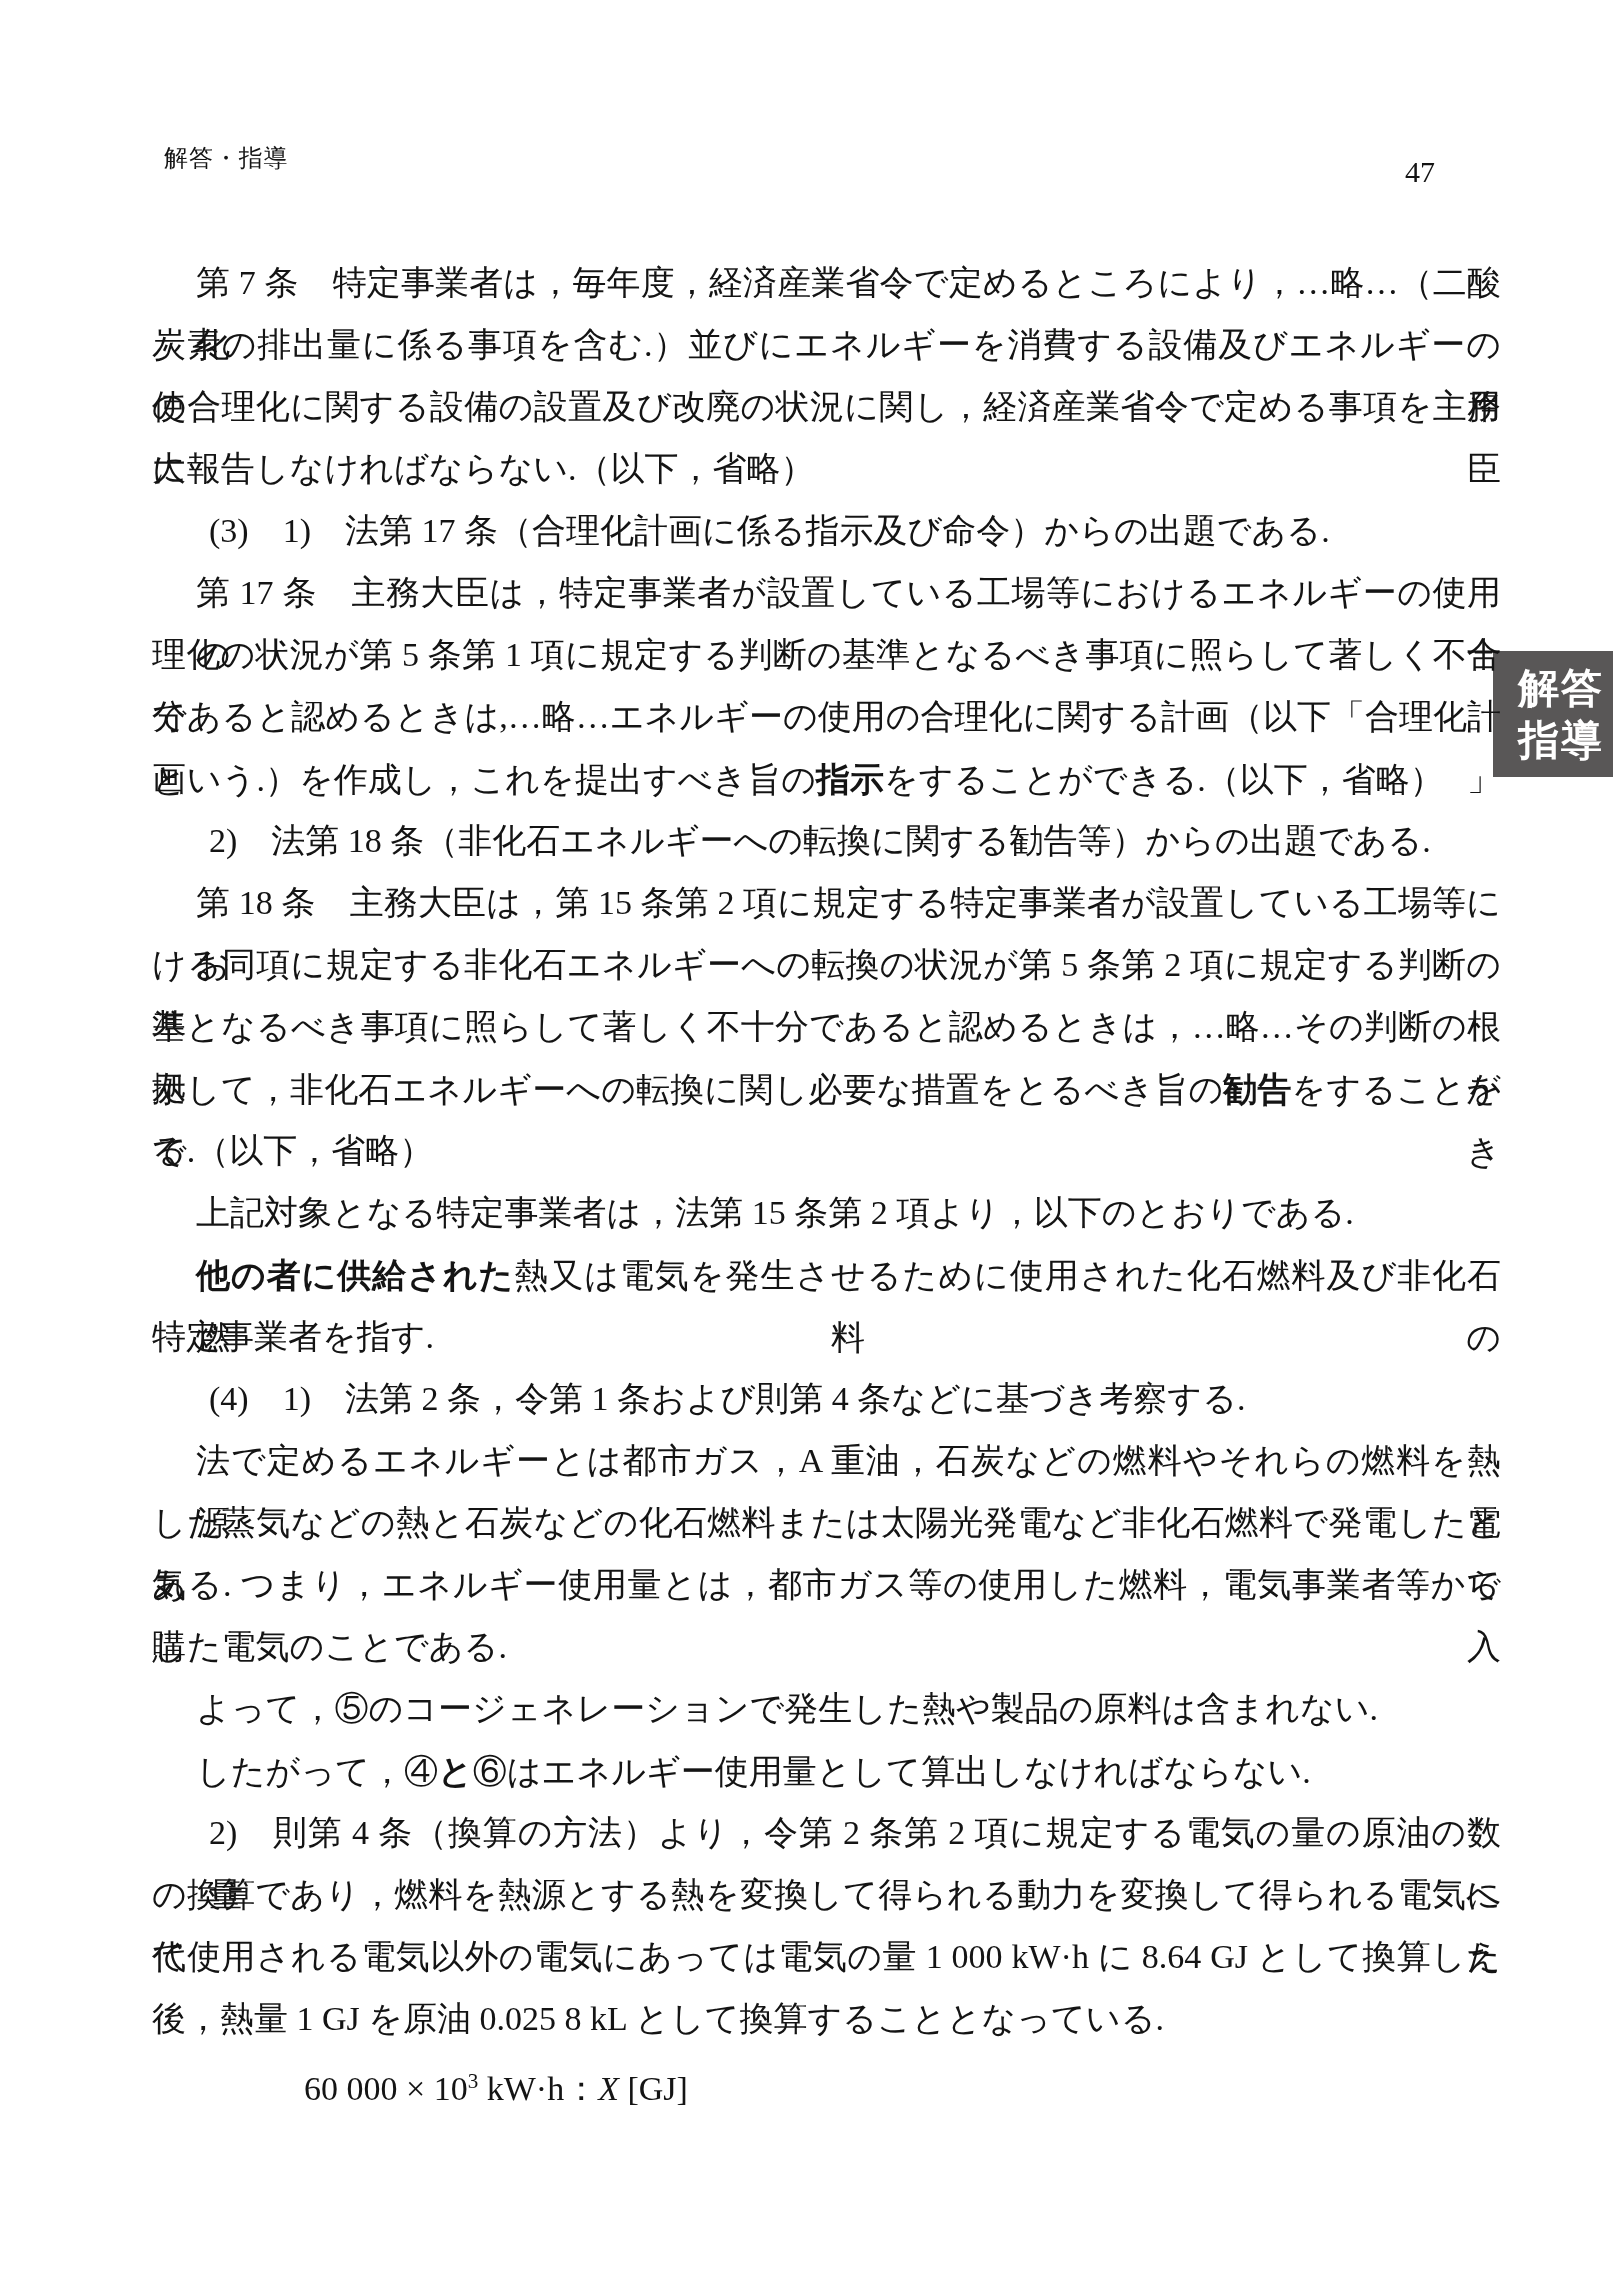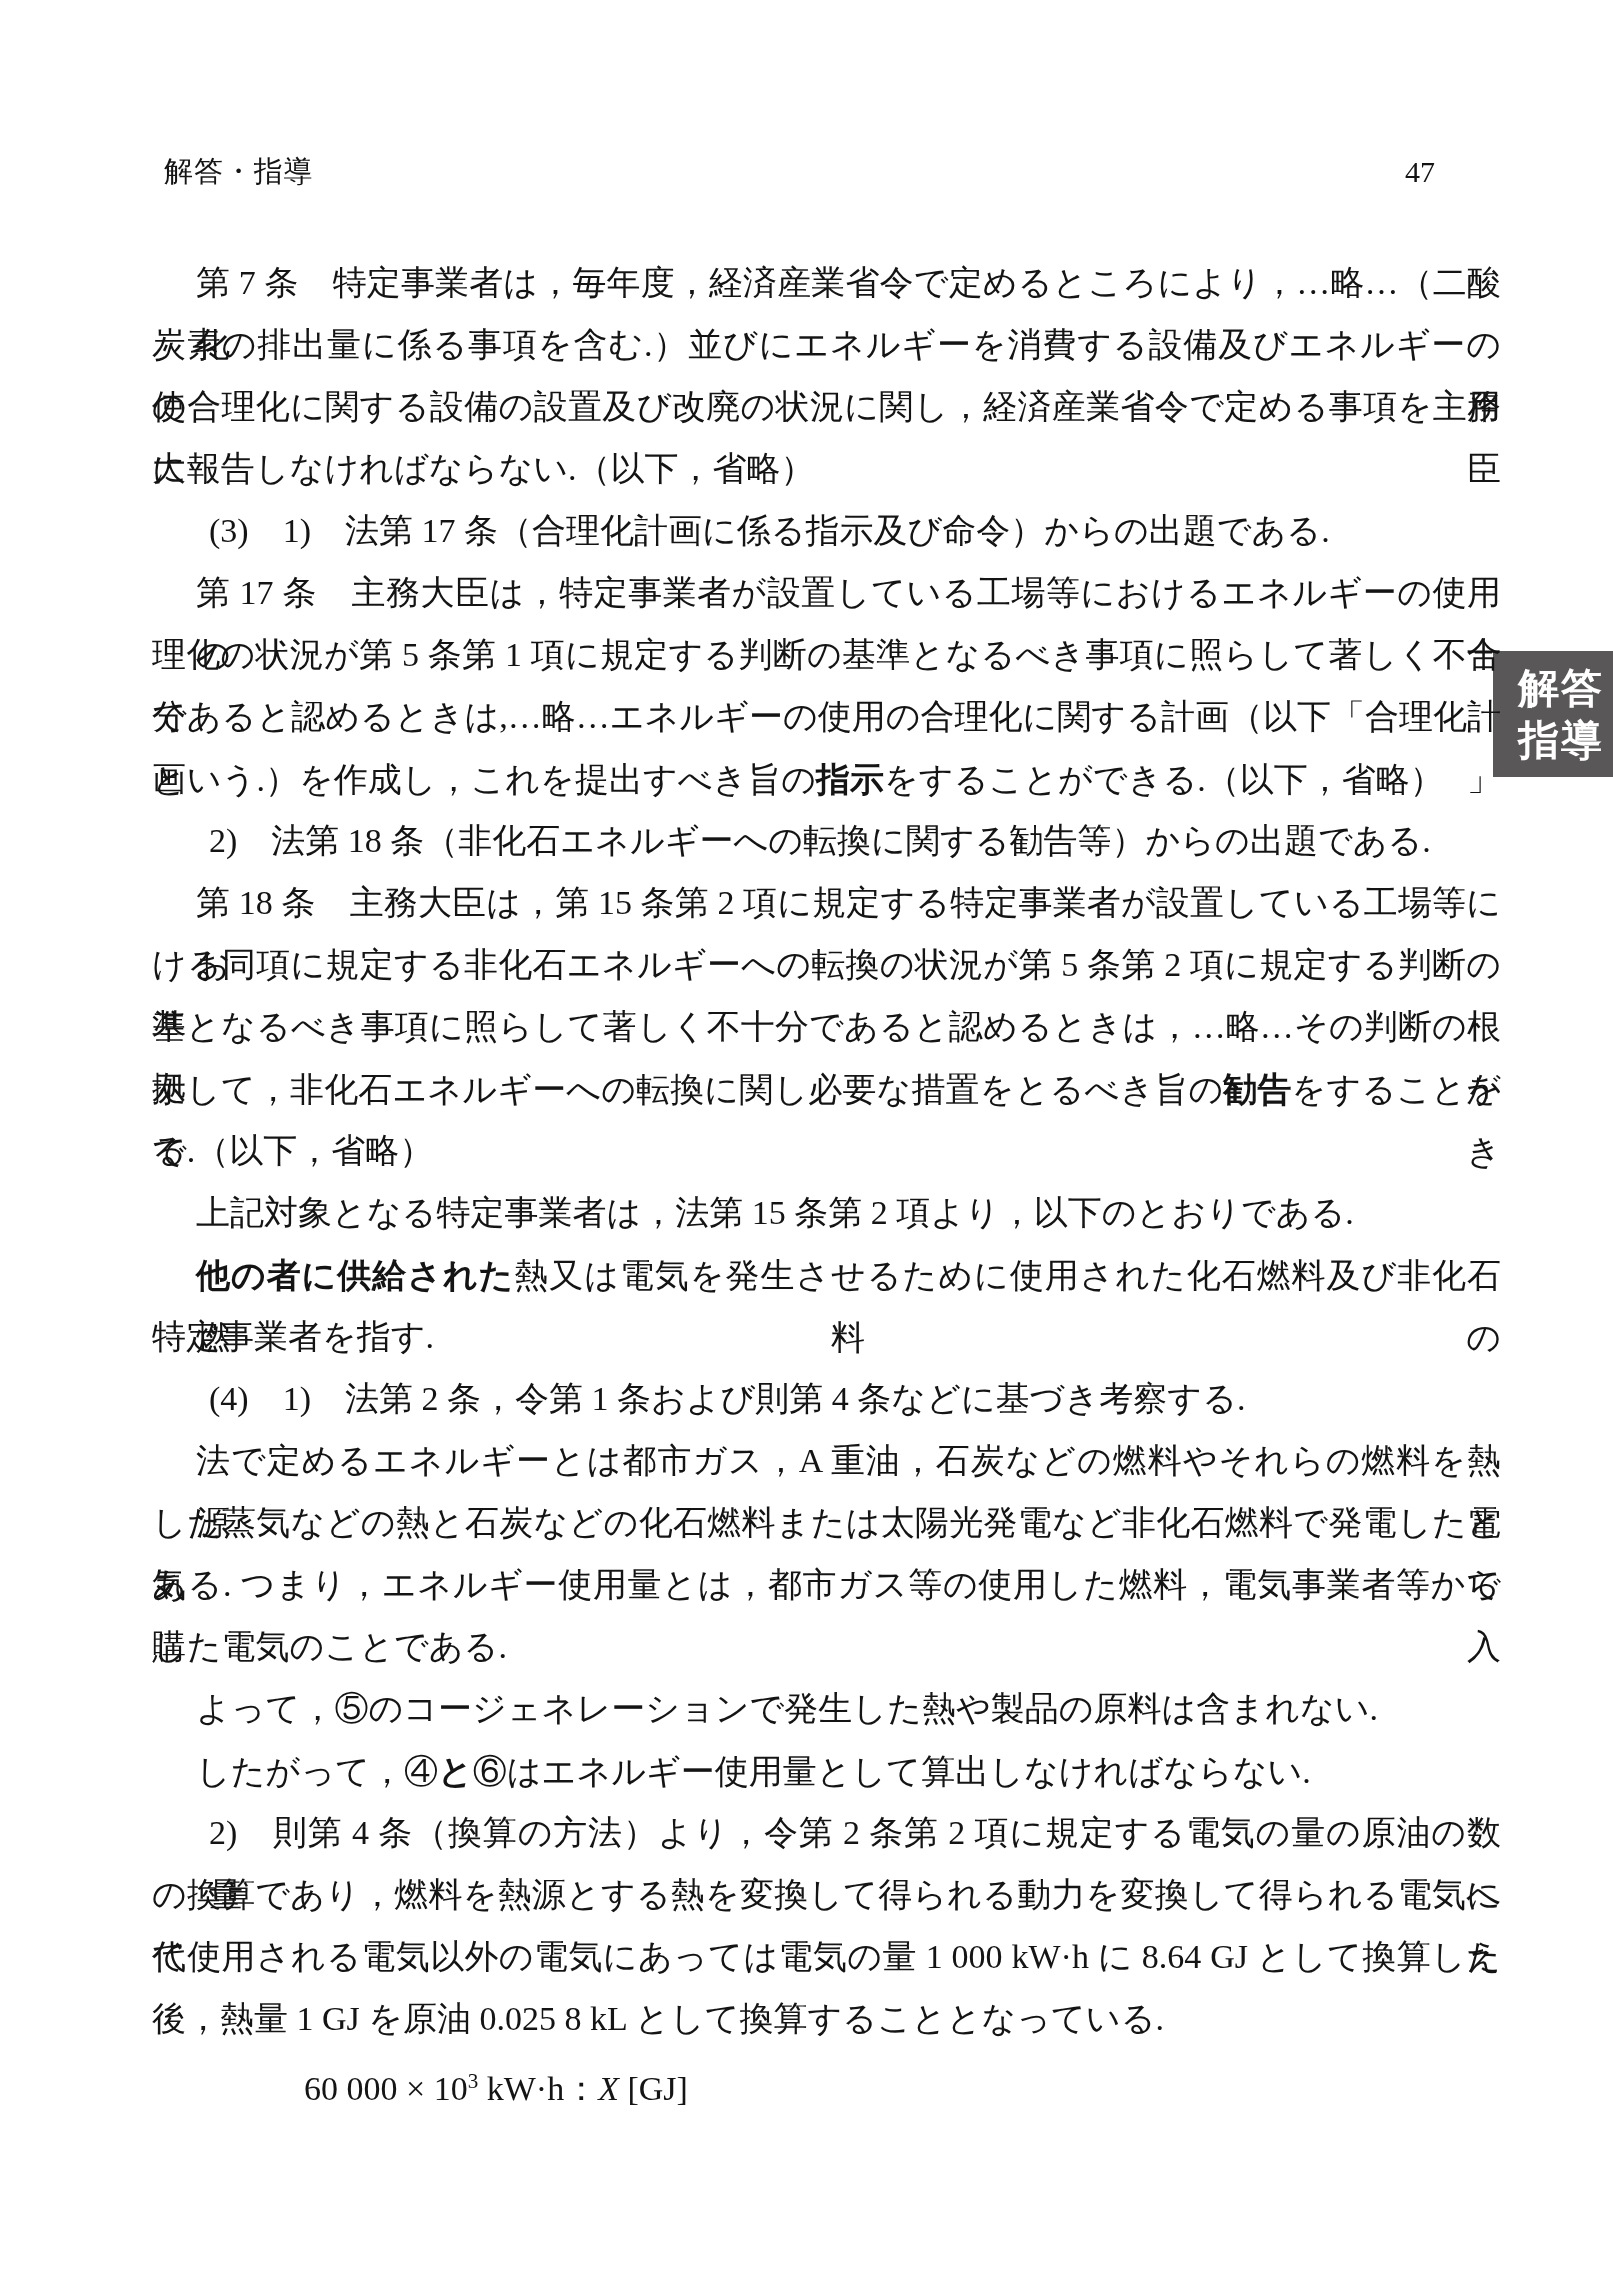--- a/index.html
+++ b/index.html
@@ -11,22 +11,22 @@
     position: relative;
     width: 1613px;
     height: 2289px;
     overflow: hidden;
     font-family: "Liberation Serif", "DejaVu Serif", serif;
     color: #141414;
   }
   .page-header {
     position: absolute;
     left: 164px;
-    top: 152px;
-    font-size: 29px;
+    top: 142px;
+    font-size: 24px;
     letter-spacing: 0.9px;
     white-space: nowrap;
   }
   .page-number {
     position: absolute;
     left: 1405px;
     top: 155px;
     font-size: 30px;
   }
   .side-tab {

